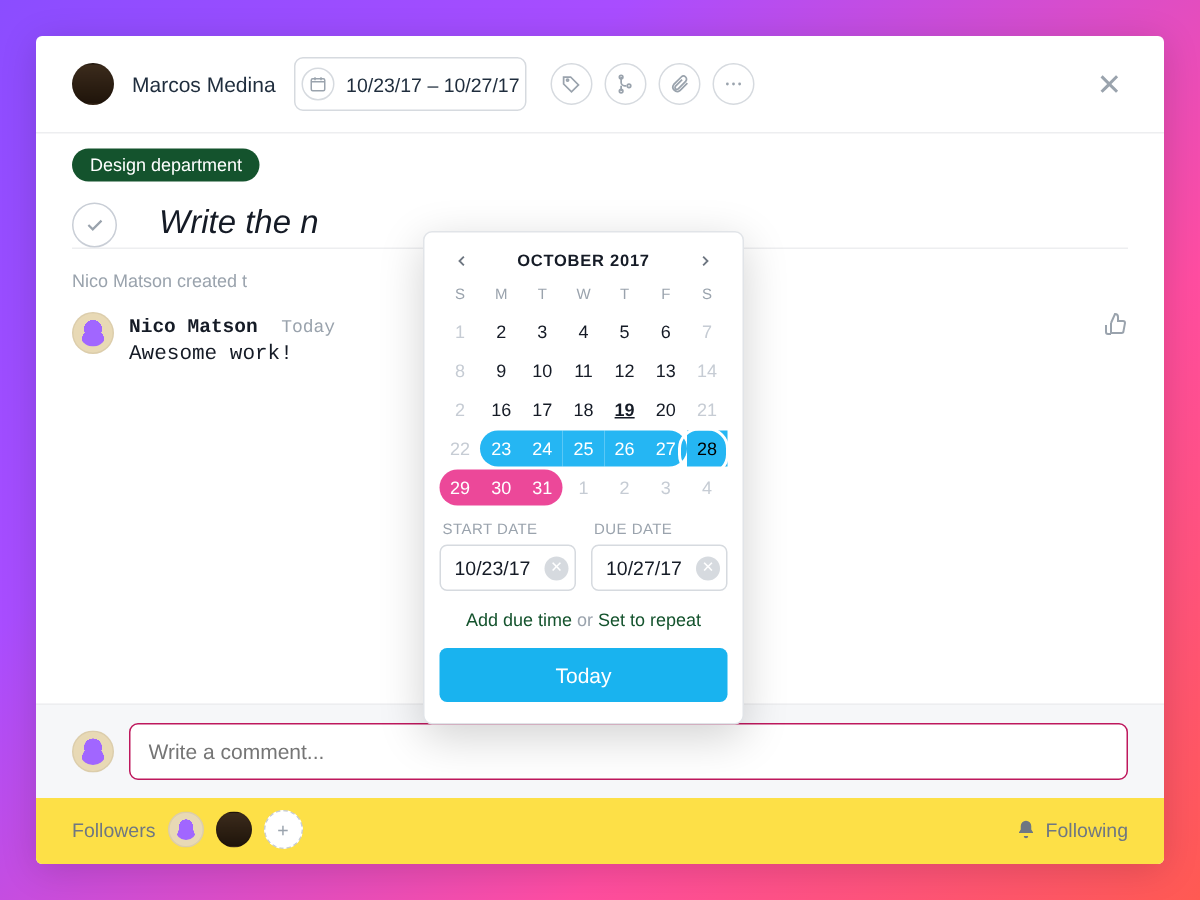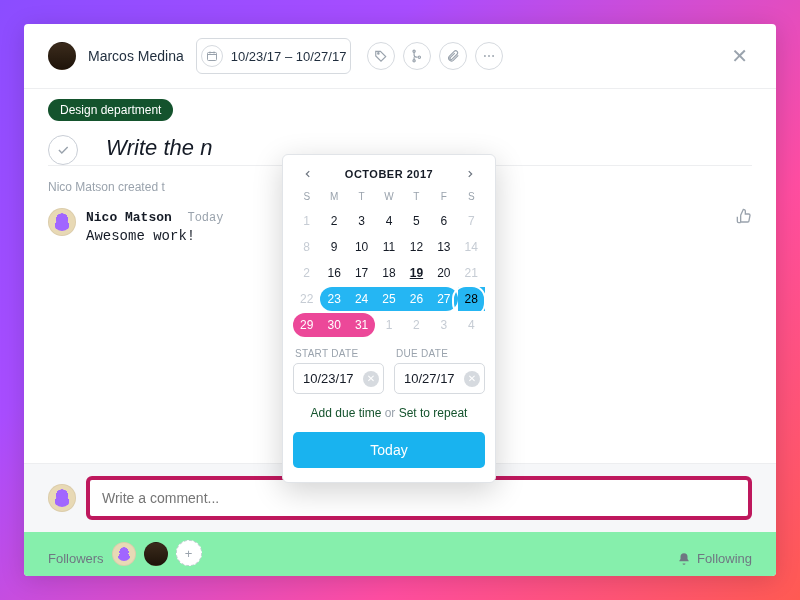--- a/index.html
+++ b/index.html
@@ -68,25 +68,25 @@
   .comment { display:flex; gap:10px; align-items:flex-start; margin-top:10px;font-family:Liberation Mono, monospace;}
   .comment .who { font-size:13px; font-weight:600; color:#151b26;}
   .comment .when { font-size:12px; color:#9aa3ad; margin-left:6px;}
   .comment .text { font-size:14px; color:#151b26; margin-top:2px;}
   .like { margin-left:auto; color:#9aa3ad; cursor:pointer; }
   .comment-bar {
     background:#f6f7f9; border-top:1px solid #edeef0;
     padding:12px 24px; display:flex; gap:10px; align-items:center;
   }
   .comment-input {
-    flex:1; border:4px solid #be185d; border-radius:6px; background:#fff;
+    flex:1; border:1px solid #be185d; border-radius:6px; background:#fff;
     padding:10px 12px; font-size:14px; color:#9aa3ad;
   }
   .followers {
-    background:#86efac; padding:8px 24px 10px; display:flex; align-items:flex-end;
+    background:#fde047; padding:8px 24px 10px; display:flex; align-items:center;
     gap:8px; font-size:13px; color:#6f7782;
   }
   .add-follower {
     width:26px; height:26px; border:1px dashed #c9ced6; border-radius:50%;
     display:flex; align-items:center; justify-content:center; color:#9aa3ad;
     cursor:pointer; background:#fff;
   }
   .following { margin-left:auto; display:flex; gap:6px; align-items:center; color:#6f7782;}
   
   .popover {

